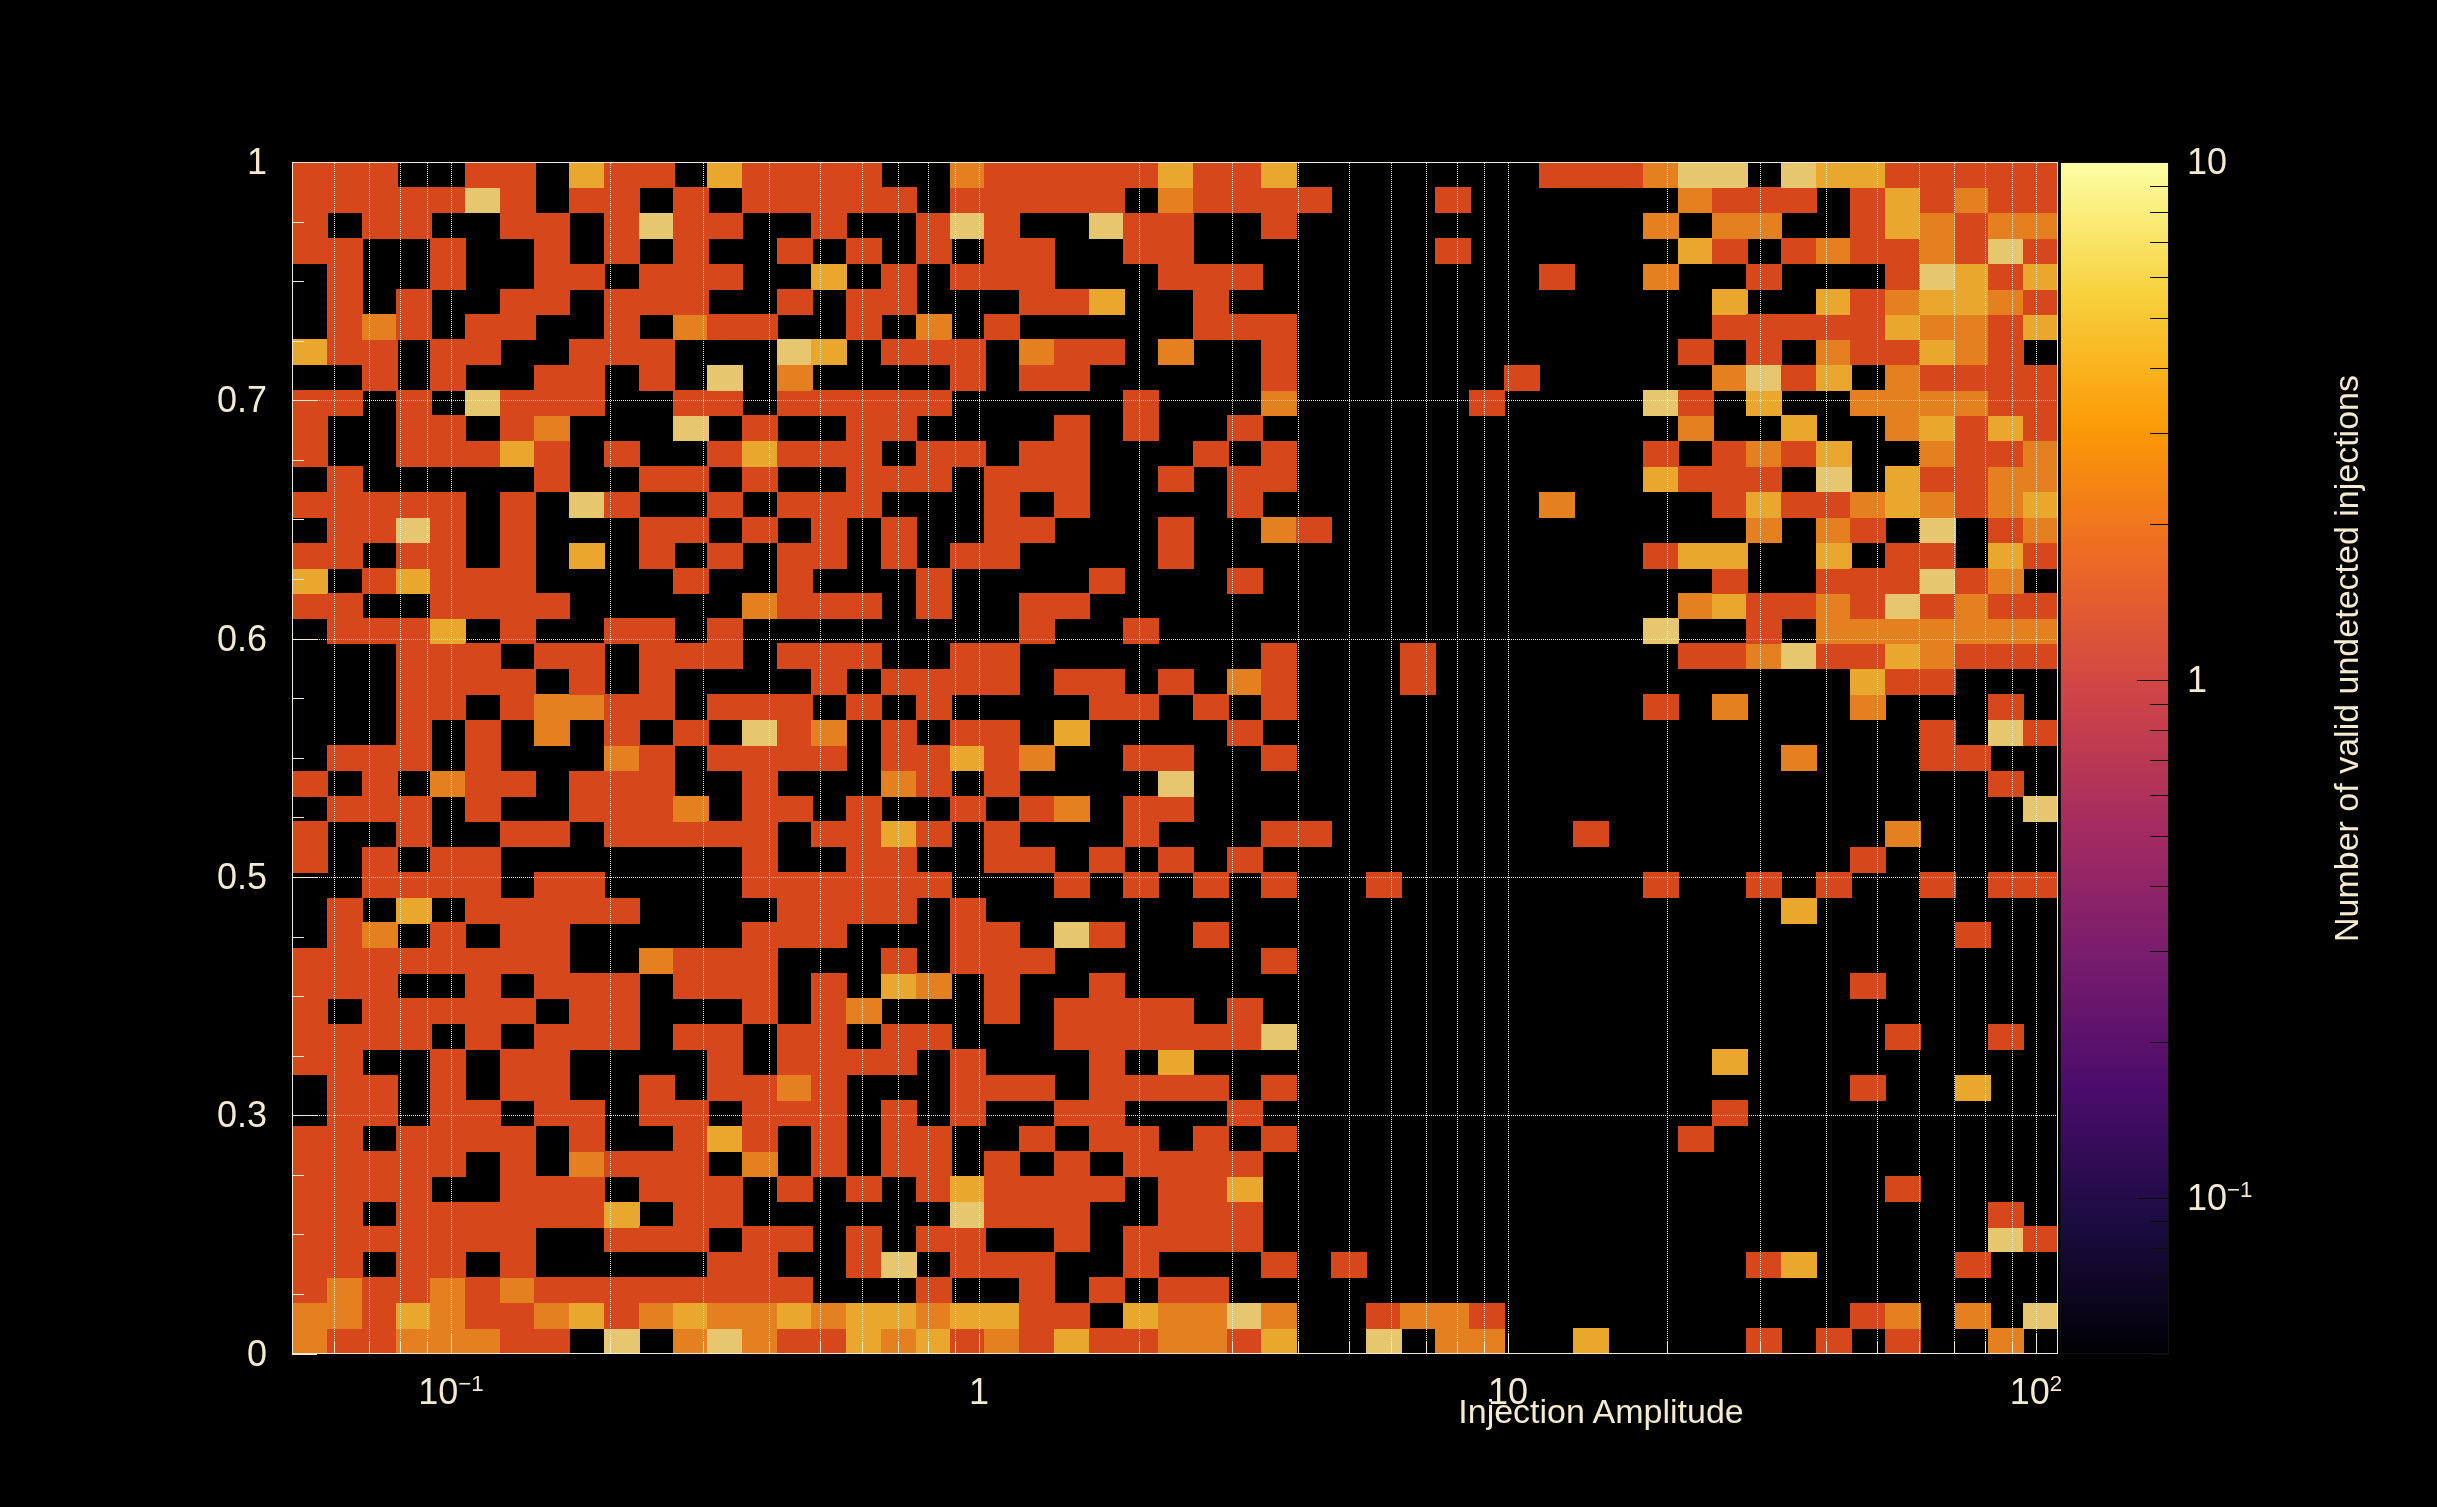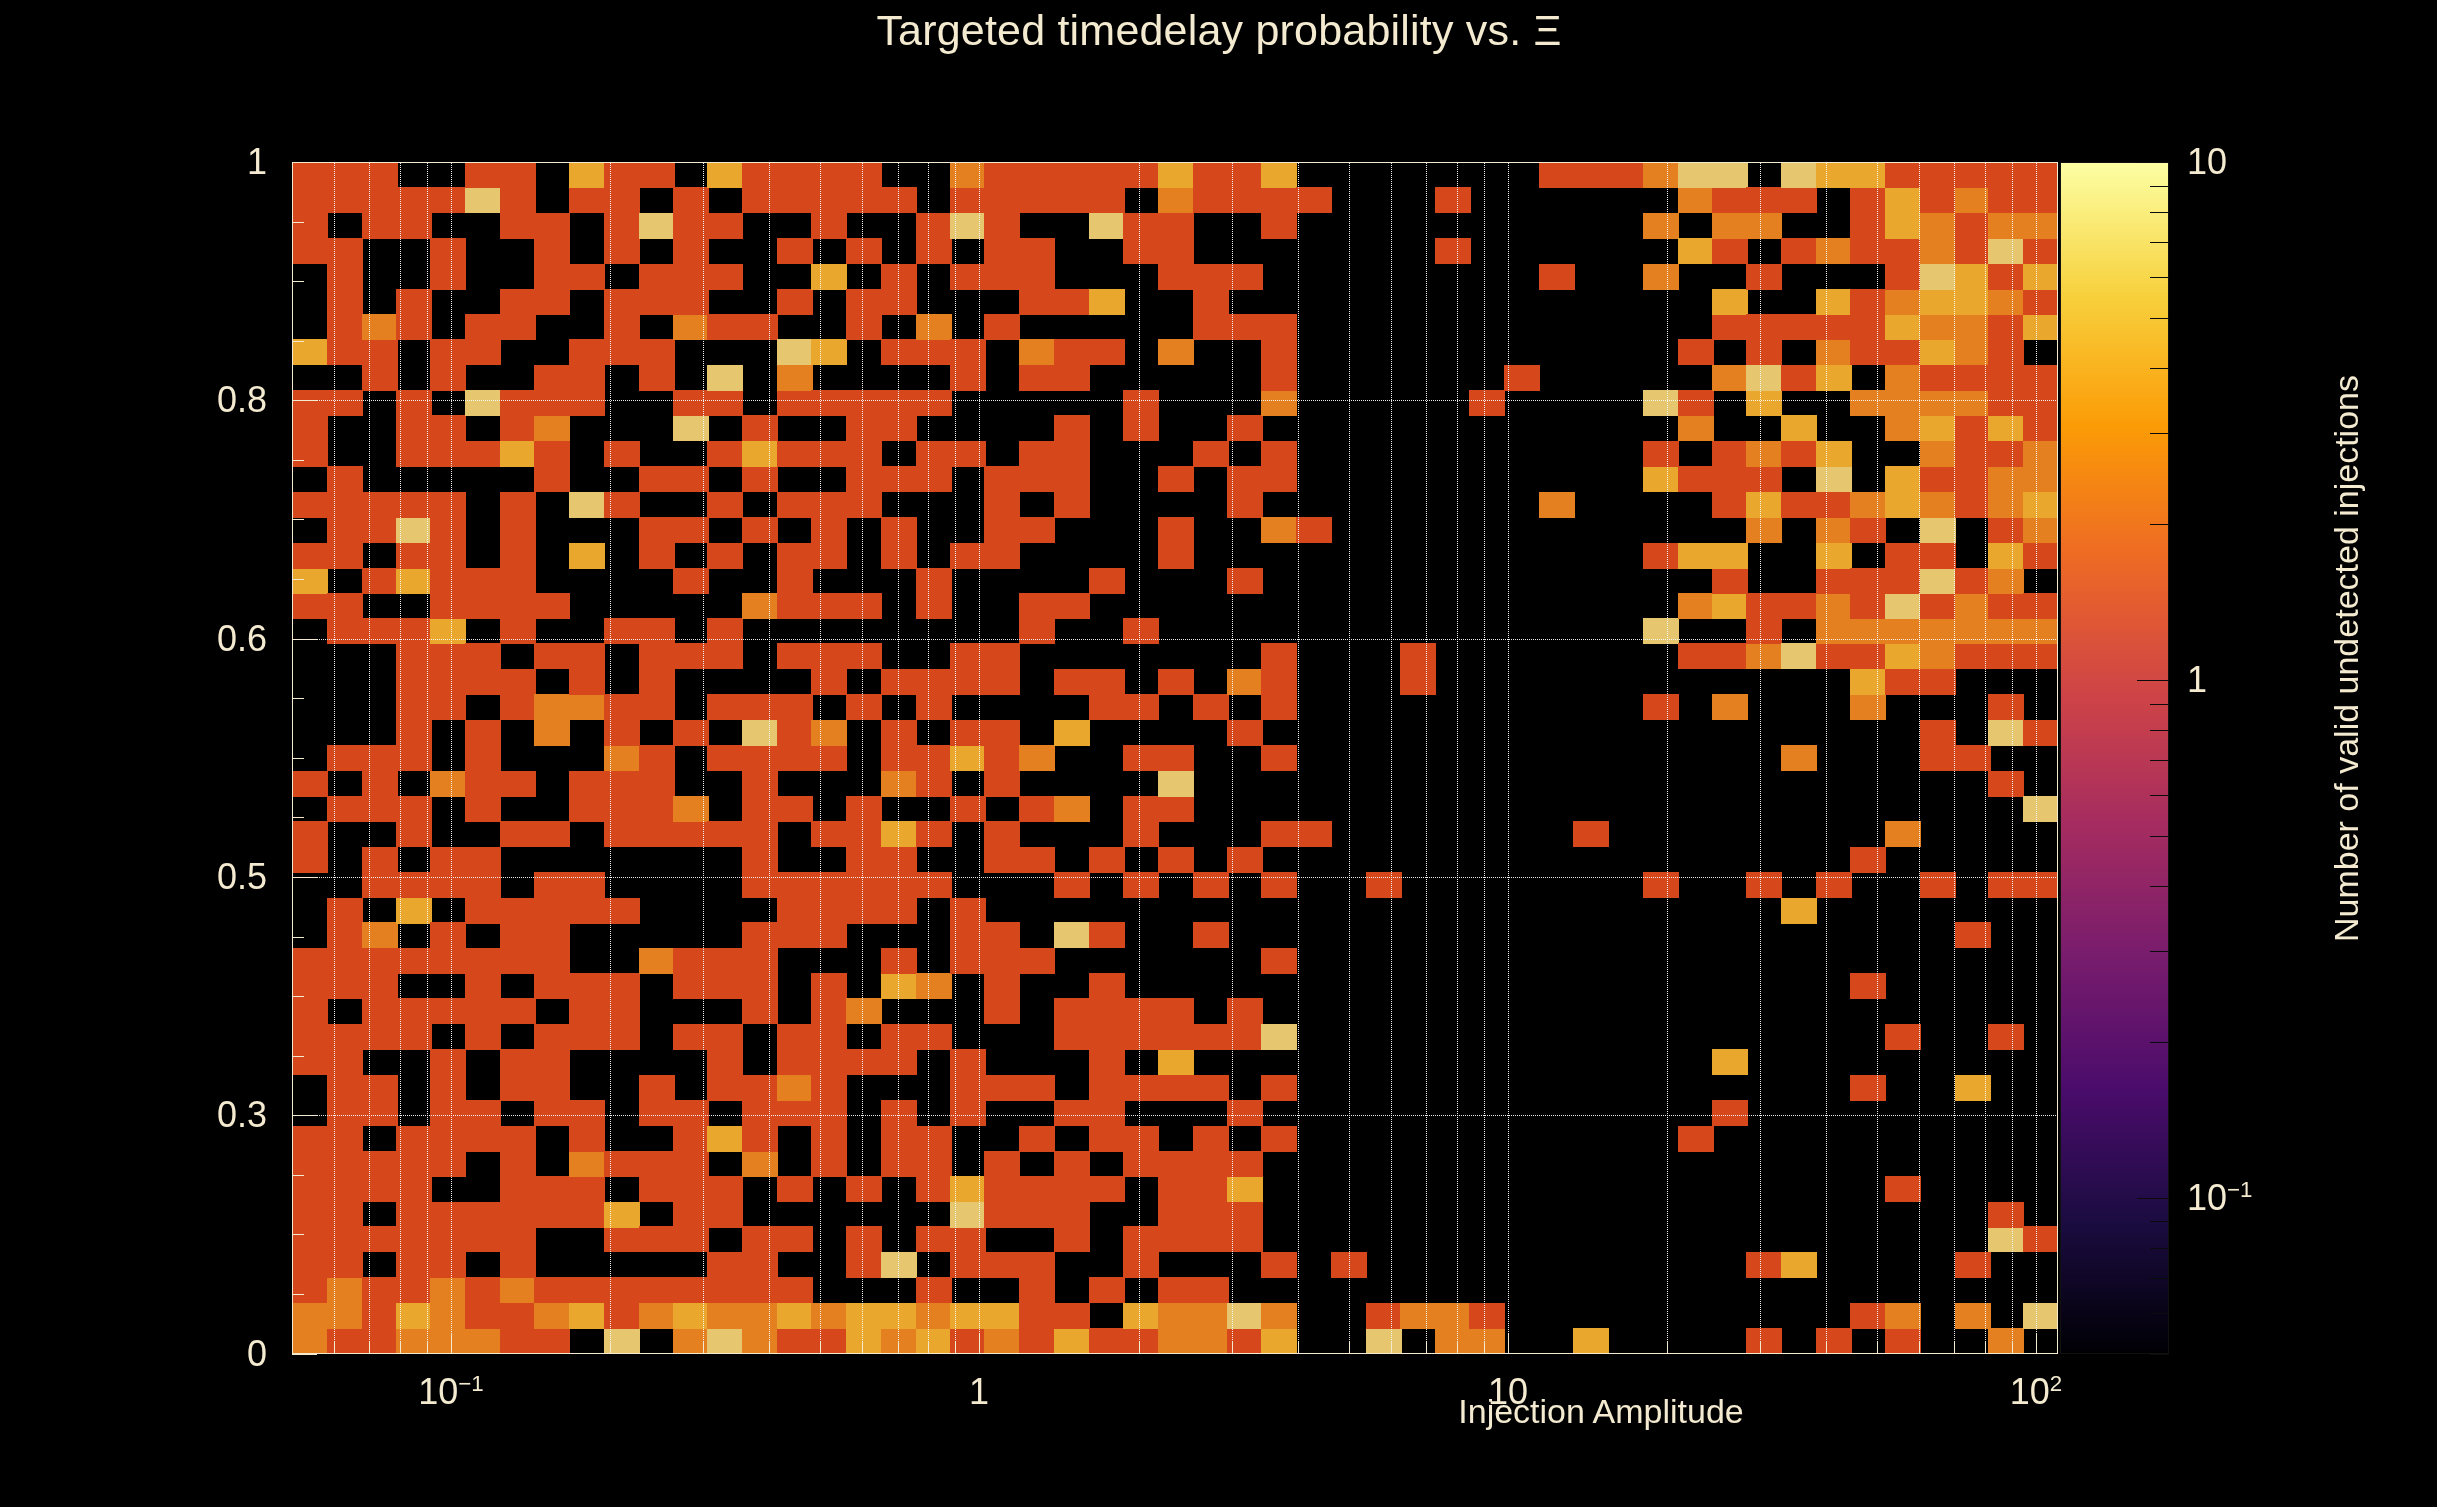--- a/index.html
+++ b/index.html
@@ -42,21 +42,20 @@
   .cblab sup{font-size:.62em;vertical-align:super;}
   .cbtitle{position:absolute;left:2327px;top:942px;
            transform:rotate(-90deg);transform-origin:left top;
            font-size:34px;color:#f3ead0;white-space:nowrap;}
 </style>
 </head>
 <body>
 
 <div id="root">
 
-  <div class="title">Targeted timedelay probability vs. Ξ</div>
 
   <div class="plot" id="plot">
       <div class="cell" style="left:0px;top:1166px;width:36px;height:26px;background:#e4801f;"></div>
       <div class="cell" style="left:0px;top:1141px;width:36px;height:26px;background:#e4801f;"></div>
       <div class="cell" style="left:0px;top:1115px;width:36px;height:26px;background:#d7471c;"></div>
       <div class="cell" style="left:0px;top:1090px;width:36px;height:26px;background:#d7471c;"></div>
       <div class="cell" style="left:0px;top:1064px;width:36px;height:26px;background:#d7471c;"></div>
       <div class="cell" style="left:0px;top:1040px;width:36px;height:26px;background:#d7471c;"></div>
       <div class="cell" style="left:0px;top:1014px;width:36px;height:26px;background:#d7471c;"></div>
       <div class="cell" style="left:0px;top:989px;width:36px;height:26px;background:#d7471c;"></div>
@@ -1112,21 +1111,21 @@
   <div id="axis-decor">
       <div class="ytick" style="left:292px;top:1354px;width:24.5px;"></div>
       <div class="ylab" style="left:154px;top:1354px;">0</div>
       <div class="ytick" style="left:292px;top:1115px;width:24.5px;"></div>
       <div class="ylab" style="left:154px;top:1115px;">0.3</div>
       <div class="ytick" style="left:292px;top:877px;width:24.5px;"></div>
       <div class="ylab" style="left:154px;top:877px;">0.5</div>
       <div class="ytick" style="left:292px;top:639px;width:24.5px;"></div>
       <div class="ylab" style="left:154px;top:639px;">0.6</div>
       <div class="ytick" style="left:292px;top:400px;width:24.5px;"></div>
-      <div class="ylab" style="left:154px;top:400px;">0.8</div>
+      <div class="ylab" style="left:154px;top:400px;">0.7</div>
       <div class="ytick" style="left:292px;top:162px;width:24.5px;"></div>
       <div class="ylab" style="left:154px;top:162px;">1</div>
       <div class="ytick" style="left:292px;top:1294px;width:12.2px;"></div>
       <div class="ytick" style="left:292px;top:1234px;width:12.2px;"></div>
       <div class="ytick" style="left:292px;top:1175px;width:12.2px;"></div>
       <div class="ytick" style="left:292px;top:1056px;width:12.2px;"></div>
       <div class="ytick" style="left:292px;top:996px;width:12.2px;"></div>
       <div class="ytick" style="left:292px;top:937px;width:12.2px;"></div>
       <div class="ytick" style="left:292px;top:817px;width:12.2px;"></div>
       <div class="ytick" style="left:292px;top:758px;width:12.2px;"></div>

